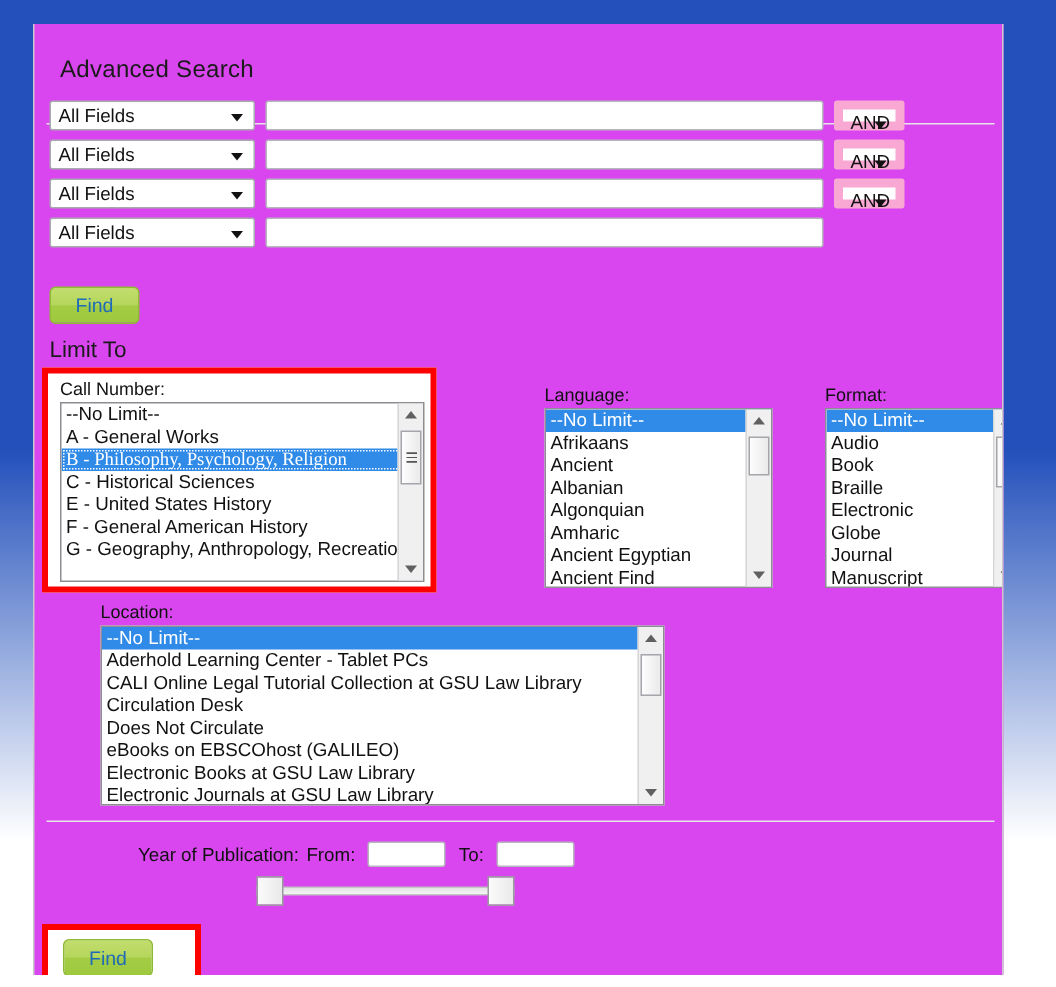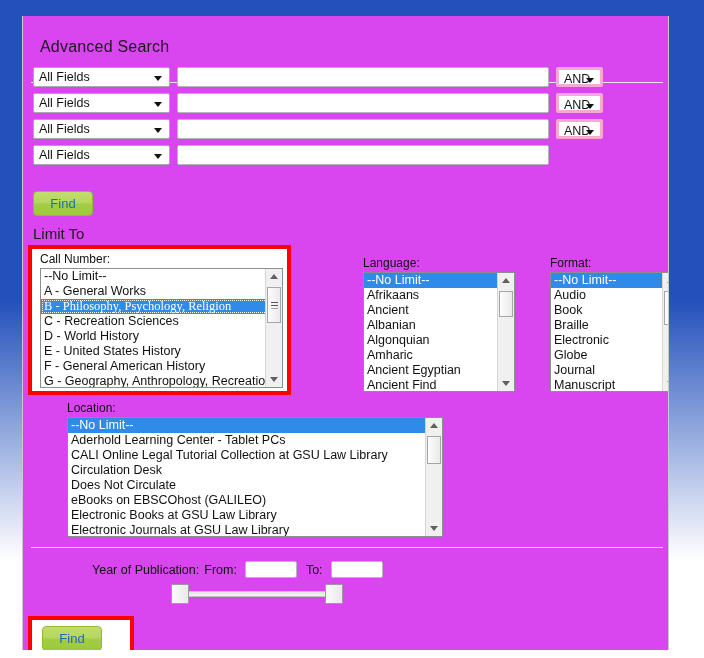--- a/index.html
+++ b/index.html
@@ -103,21 +103,21 @@
     padding: 0 4px;
     color: #111;
     outline: none;
   }
   .bool-select {
     position: relative;
     width: 47px;
     height: 20px;
     margin-left: 7px;
     background: #ffffff;
-    border: 3px solid #f9a8d4;
+    border: 6px solid #f9a8d4;
     border-radius: 2px;
     box-sizing: border-box;
     font-size: 12.5px;
     color: #111;
     line-height: 18px;
     padding-left: 5px;
   }
   .bool-select .caret {
     position: absolute;
     right: 6px;
@@ -409,22 +409,21 @@
 
   <div class="limit-to-label">Limit To</div>
 
   <div id="callnumber-wrap">
     <div class="box-label">Call Number:</div>
     <div class="listbox" id="callnumber-box">
       <ul>
         <li>--No Limit--</li>
         <li>A - General Works</li>
         <li class="selected focus-outline">B - Philosophy, Psychology, Religion</li>
-        <li>C - Recreation Sciences</li>
-        <li>D - World History</li>
+        <li>C - Historical Sciences</li>
         <li>E - United States History</li>
         <li>F - General American History</li>
         <li>G - Geography, Anthropology, Recreation</li>
       </ul>
       <div class="vscroll">
         <div class="arrow up">
             <i></i>
           </div>
         <div class="thumb" style="top:18px;height:36px;">
           <div class="grip"></div>

